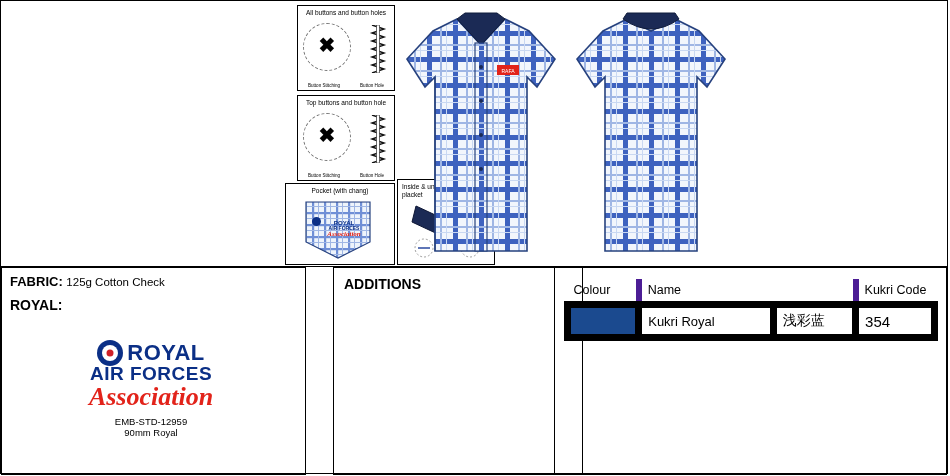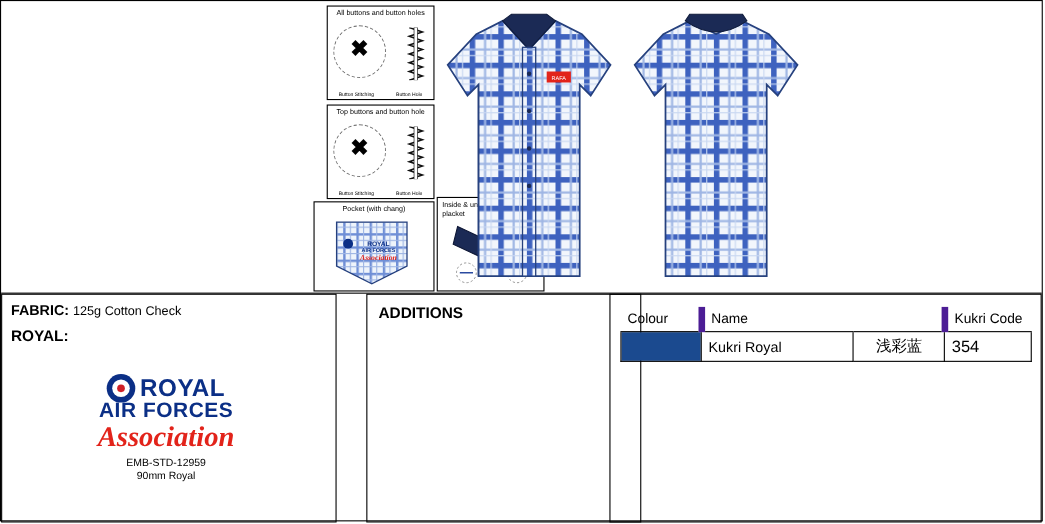--- a/index.html
+++ b/index.html
@@ -42,24 +42,24 @@
   .roundel:after{content:"";position:absolute;left:50%;top:50%;transform:translate(-50%,-50%);width:16px;height:16px;border-radius:50%;background:#fff;}
   .roundel:before{content:"";position:absolute;left:50%;top:50%;transform:translate(-50%,-50%);width:7px;height:7px;border-radius:50%;background:#cf2027;z-index:2;}
   .royal{font-size:22px;font-weight:bold;letter-spacing:.5px;color:#0b2f86;font-family:"Liberation Sans",sans-serif;}
   .airforces{font-size:19px;font-weight:bold;letter-spacing:.5px;color:#0b2f86;margin-top:-3px;}
   .assoc{font-size:26px;font-weight:bold;color:#e2231a;font-family:"Liberation Serif",serif;font-style:italic;margin-top:-3px;}
   .embstd{font-size:9.5px;margin-top:4px;}
   .wide{font-size:9.5px;}
 
   
   table.ctab{position:absolute;left:9px;top:11px;border-collapse:collapse;width:374px;font-size:13px;}
-  table.ctab td{border:1px solid #000000;height:26px;padding:0 6px;}
+  table.ctab td{border:7px solid #000000;height:26px;padding:0 6px;}
   table.ctab td.sw{width:62px;padding:0;}
   table.ctab td.nm{width:140px;}
-  table.ctab td.cn{width:78px;text-align:center;font-size:14px;}
+  table.ctab td.cn{width:78px;text-align:left;font-size:14px;}
   table.ctab td.kc{width:70px;text-align:left;font-size:15px;}
   table.ctab tr.hdr td{border:none;border-bottom:1px solid #000;font-size:12.5px;height:22px;}
   table.ctab tr.hdr td.sep{border-left:6px solid #4c1d95;}
   .swatch{width:100%;height:100%;}
 </style>
 </head>
 <body>
 
 <div class="sheet">
 

